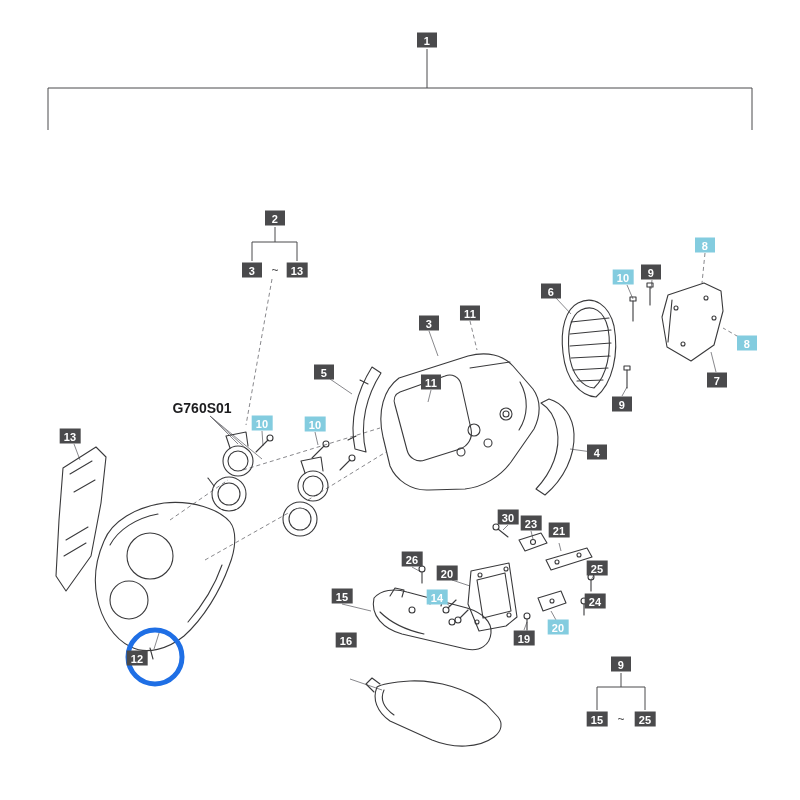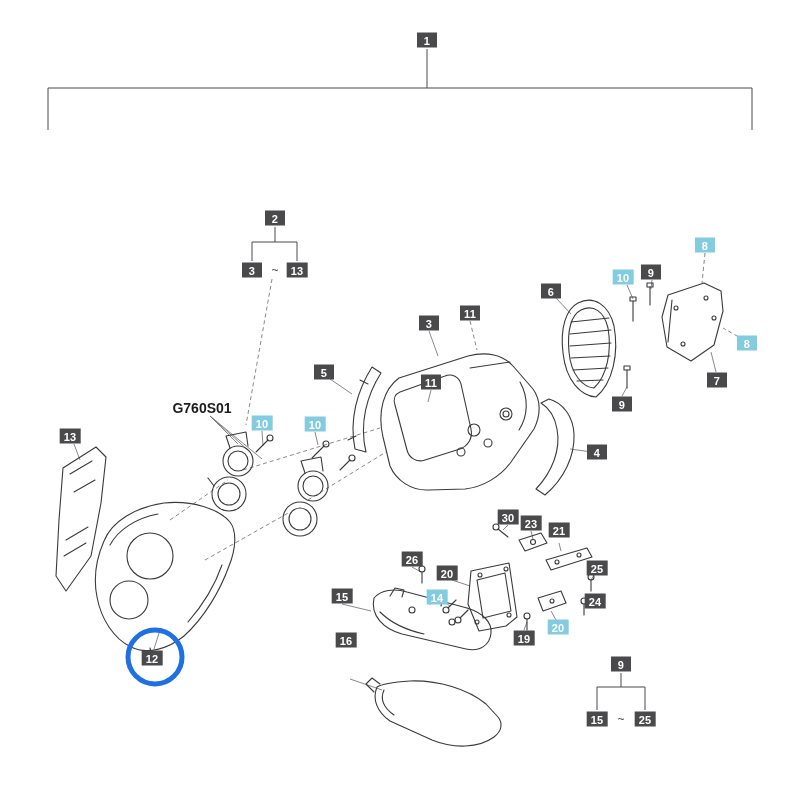--- a/index.html
+++ b/index.html
@@ -260,21 +260,21 @@
       <div class="part-label dark" style="left: 531px; top: 523px;">23</div>
       <div class="part-label dark" style="left: 559px; top: 530px;">21</div>
       <div class="part-label dark" style="left: 412px; top: 559px; text-align: right;">26</div>
       <div class="part-label dark" style="left: 597px; top: 568px;">25</div>
       <div class="part-label dark" style="left: 447px; top: 573px;">20</div>
       <div class="part-label dark" style="left: 342px; top: 596px;">15</div>
       <div class="part-label cyan" style="left: 437px; top: 597px;">14</div>
       <div class="part-label dark" style="left: 595px; top: 601px;">24</div>
       <div class="part-label cyan" style="left: 558px; top: 627px;">20</div>
       <div class="part-label dark" style="left: 524px; top: 638px; text-align: right;">19</div>
-      <div class="part-label dark" style="left: 152px; top: 658px;">12</div>
+      <div class="part-label dark" style="left: 137px; top: 658px;">12</div>
       <div class="part-label dark" style="left: 346px; top: 640px;">16</div>
       <div class="part-label dark" style="left: 621px; top: 664px;">9</div>
       <div class="part-label dark" style="left: 597px; top: 719px;">15</div>
       <div class="part-label dark" style="left: 645px; top: 719px;">25</div>
       <div class="tilde" style="left: 275px; top: 270px;">~</div>
       <div class="tilde" style="left: 621px; top: 719px;">~</div>
     </div>
 
 </div>
 

